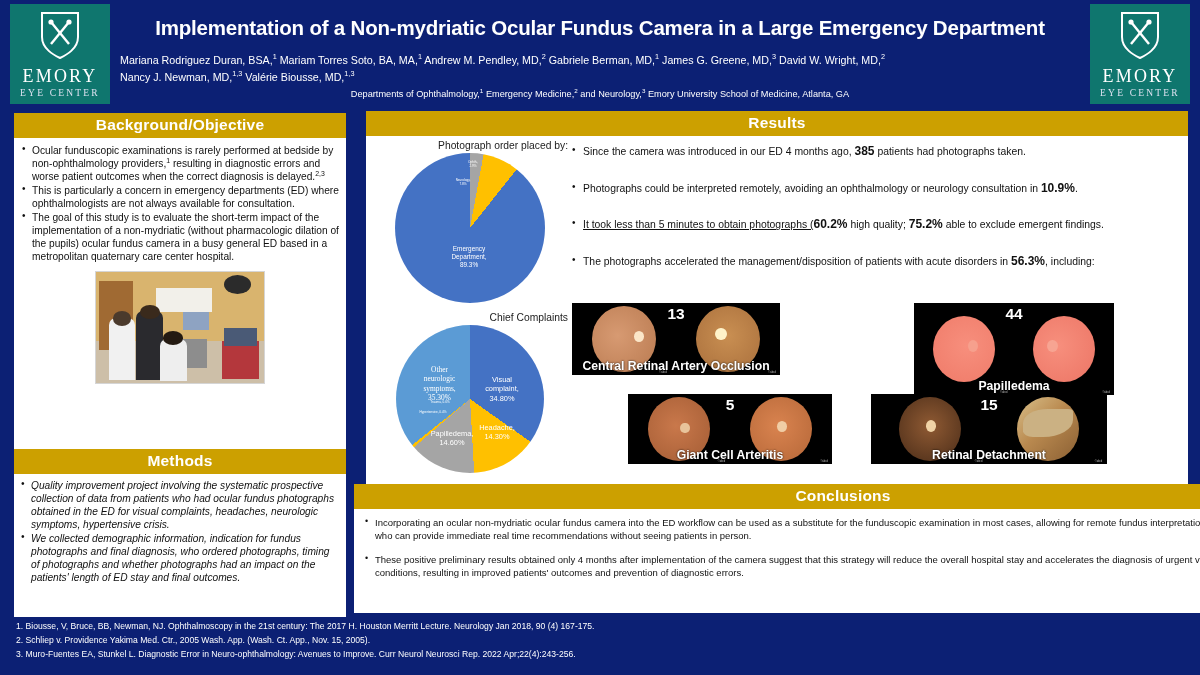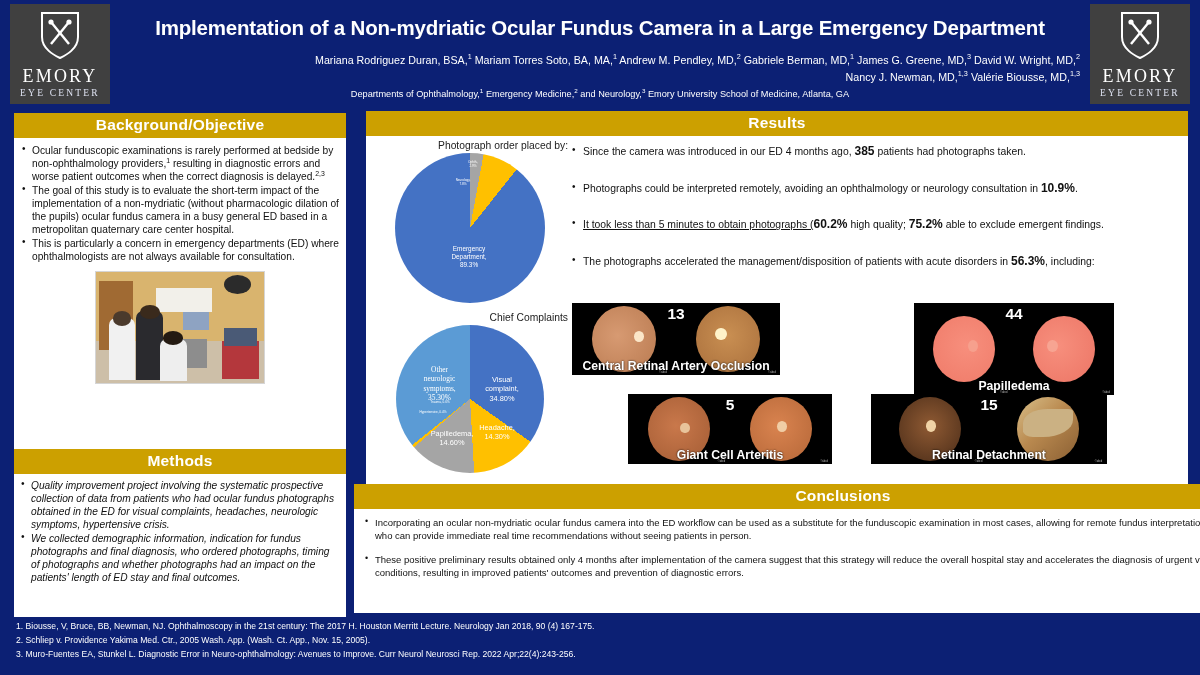--- a/index.html
+++ b/index.html
@@ -8,21 +8,21 @@
     background: #0c2074;
     font-family: "Liberation Sans", sans-serif;
     overflow: hidden;
   }
   .poster { position: relative; width: 1200px; height: 675px; background: #0c2074; }
 
   
   .header { position: relative; height: 110px; }
   .logo {
     position: absolute; top: 4px; width: 100px; height: 100px;
-    background: #404040;
+    background: #0f766e;
     display: flex; flex-direction: column; align-items: center; justify-content: flex-start;
     padding-top: 6px;
   }
   .logo.left { left: 10px; }
   .logo.right { right: 10px; }
   .shield { width: 42px; height: 50px; position: relative; }
   .shield svg { display: block; }
   .logo-emory {
     color: #ffffff; font-size: 18px; letter-spacing: 2.2px;
     font-family: "Liberation Serif", serif; margin-top: 7px; line-height: 1;
@@ -31,21 +31,21 @@
     color: #dfe3f2; font-size: 9.5px; letter-spacing: 2.2px;
     font-family: "Liberation Serif", serif; margin-top: 4px; line-height: 1;
   }
   .title {
     position: absolute; left: 120px; right: 120px; top: 16px;
     text-align: center; color: #ffffff;
     font-size: 20.5px; font-weight: bold; letter-spacing: -0.2px;
   }
   .authors {
     position: absolute; left: 120px; right: 120px; top: 52px;
-    text-align: right; color: #ffffff; font-size: 10.7px; line-height: 1.55;
+    text-align: left; color: #ffffff; font-size: 10.7px; line-height: 1.55;
   }
   .depts {
     position: absolute; left: 120px; right: 120px; top: 89px;
     text-align: center; color: #ffffff; font-size: 9.2px;
   }
   sup { font-size: 0.68em; vertical-align: super; line-height: 0; }
 
   
   .panel-head {
     background: #cca000; color: #ffffff; text-align: center;
@@ -194,22 +194,22 @@
       <div>Nancy J. Newman, MD,<sup>1,3</sup> Valérie Biousse, MD,<sup>1,3</sup></div>
     </div>
     <div class="depts">Departments of Ophthalmology,<sup>1</sup> Emergency Medicine,<sup>2</sup> and Neurology,<sup>3</sup> Emory University School of Medicine, Atlanta, GA</div>
   </div>
 
   <div class="col-left">
     <div class="panel-head">Background/Objective</div>
     <div class="panel-body bg-body">
       <ul class="bul">
         <li>Ocular funduscopic examinations is rarely performed at bedside by non-ophthalmology providers,<sup>1</sup> resulting in diagnostic errors and worse patient outcomes when the correct diagnosis is delayed.<sup>2,3</sup></li>
+        <li>This is particularly a concern in emergency departments (ED) where ophthalmologists are not always available for consultation.</li>
         <li>The goal of this study is to evaluate the short-term impact of the implementation of a non-mydriatic (without pharmacologic dilation of the pupils) ocular fundus camera in a busy general ED based in a metropolitan quaternary care center hospital.</li>
-        <li>This is particularly a concern in emergency departments (ED) where ophthalmologists are not always available for consultation.</li>
       </ul>
       <div class="photo-room">
         <div class="pr-wall"></div>
           <div class="pr-floor"></div>
         <div class="pr-door"></div>
           <div class="pr-board"></div>
           <div class="pr-clock"></div>
         <div class="pr-mon"></div>
           <div class="pr-cam"></div>
         <div class="pr-cart"></div>

